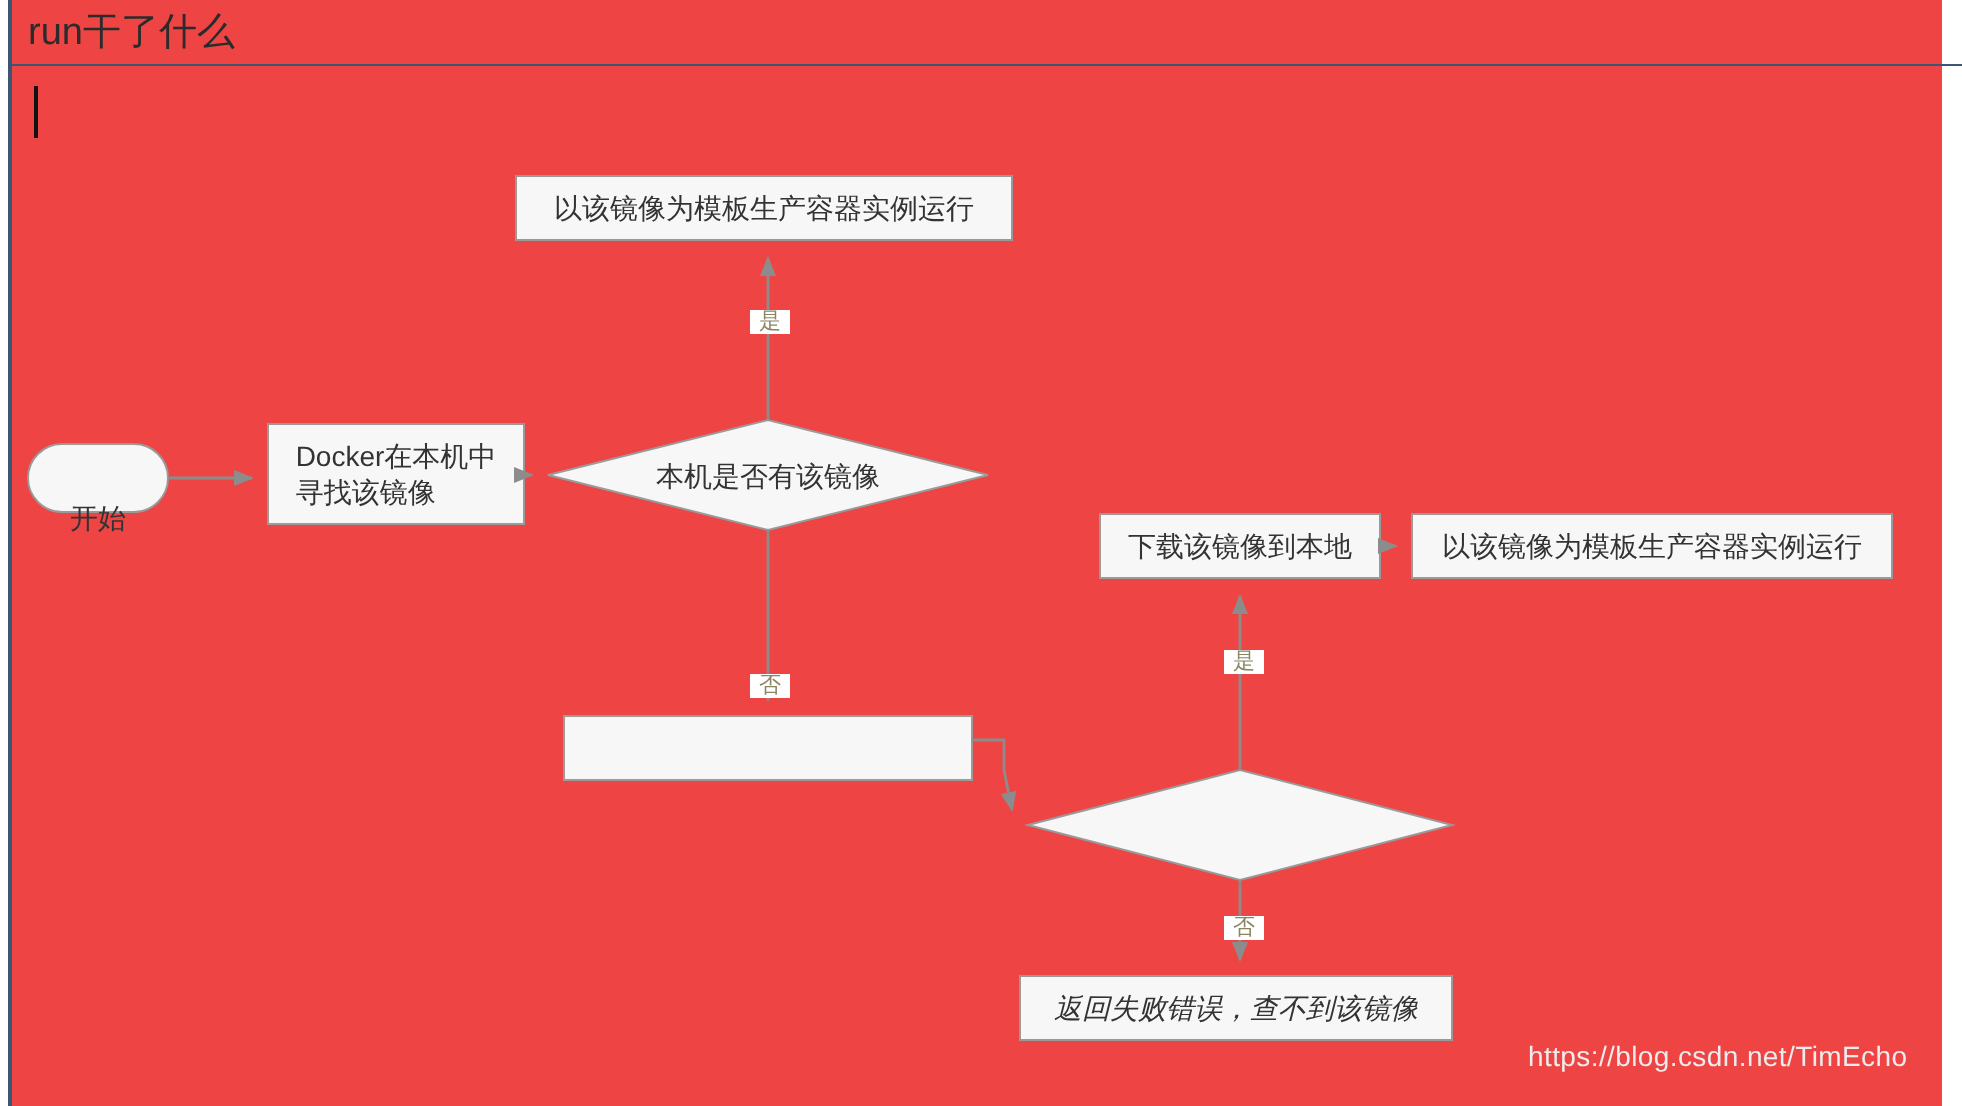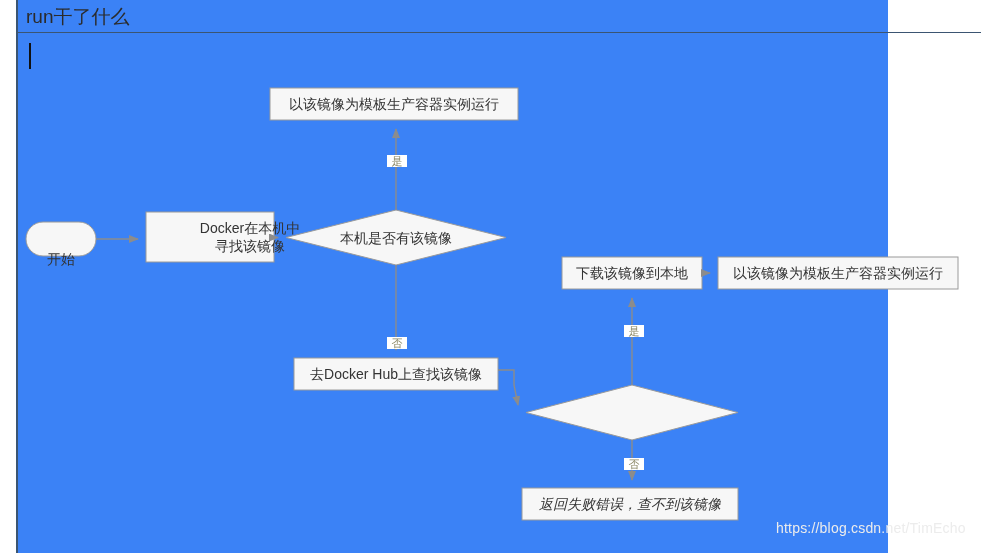--- a/index.html
+++ b/index.html
@@ -9,26 +9,26 @@
   }
   body {
     width: 981px;
     height: 553px;
     font-family: "Liberation Sans", "DejaVu Sans", sans-serif;
     overflow: hidden;
     position: relative;
   }
   #page {
     position: absolute;
-    left: 16px; top: 0;
-    width: 872px;
+    left: 4px; top: 0;
+    width: 967px;
     height: 553px;
     border-left: 2px solid #3b5572;
     box-sizing: border-box;
-    background: #3b82f6;
+    background: #ef4444;
   }
   .title-bar {
     position: absolute;
     left: 0; top: 0;
     width: 981px;
     height: 33px;
     box-sizing: border-box;
     border-bottom: 1px solid #3b5572;
     padding-left: 8px;
     display: flex;
@@ -59,21 +59,20 @@
     position: absolute;
     left: 0; top: 0;
     width: 981px;
     height: 520px;
   }
   .node-label {
     position: absolute;
     display: flex;
     align-items: center;
     justify-content: center;
-    text-align: center;
     color: #333333;
     font-size: 14px;
     line-height: 18px;
     pointer-events: none;
     white-space: pre-line;
   }
   .edge-label {
     position: absolute;
     color: #8a8663;
     font-size: 11px;
@@ -142,28 +141,27 @@
 
       <path d="M614,352 L614,265" fill="none" stroke="#8c8c8c" stroke-width="1.4" marker-end="url(#arrow)"></path>
 
       <path d="M614,407 L614,447" fill="none" stroke="#8c8c8c" stroke-width="1.4" marker-end="url(#arrow)"></path>
 
       <path d="M684,240 L692,240" fill="none" stroke="#8c8c8c" stroke-width="1.4" marker-end="url(#arrow)"></path>
     </svg>
 
     <div class="node-label" style="left:8px; top:189px; width:70px; height:34px;margin-top:20px;">开始</div>
 
-    <div class="node-label" style="left:128px; top:179px; width:128px; height:50px;padding-left:40px;">Docker在本机中
+    <div class="node-label" style="left:128px; top:179px; width:128px; height:50px;">Docker在本机中
 寻找该镜像</div>
 
     <div class="node-label" style="left:268px; top:177px; width:220px; height:55px;">本机是否有该镜像</div>
 
     <div class="node-label" style="left:252px; top:55px; width:248px; height:32px;">以该镜像为模板生产容器实例运行</div>
 
-    <div class="node-label" style="left:276px; top:325px; width:204px; height:32px;">去Docker Hub上查找该镜像</div>
 
 
     <div class="node-label" style="left:544px; top:224px; width:140px; height:32px;">下载该镜像到本地</div>
 
     <div class="node-label" style="left:700px; top:224px; width:240px; height:32px;">以该镜像为模板生产容器实例运行</div>
 
     <div class="node-label" style="left:504px; top:455px; width:216px; height:32px;font-style:italic;">返回失败错误，查不到该镜像</div>
 
     <div class="edge-label" style="left:369px; top:122px;">是</div>
     <div class="edge-label" style="left:369px; top:304px;">否</div>

